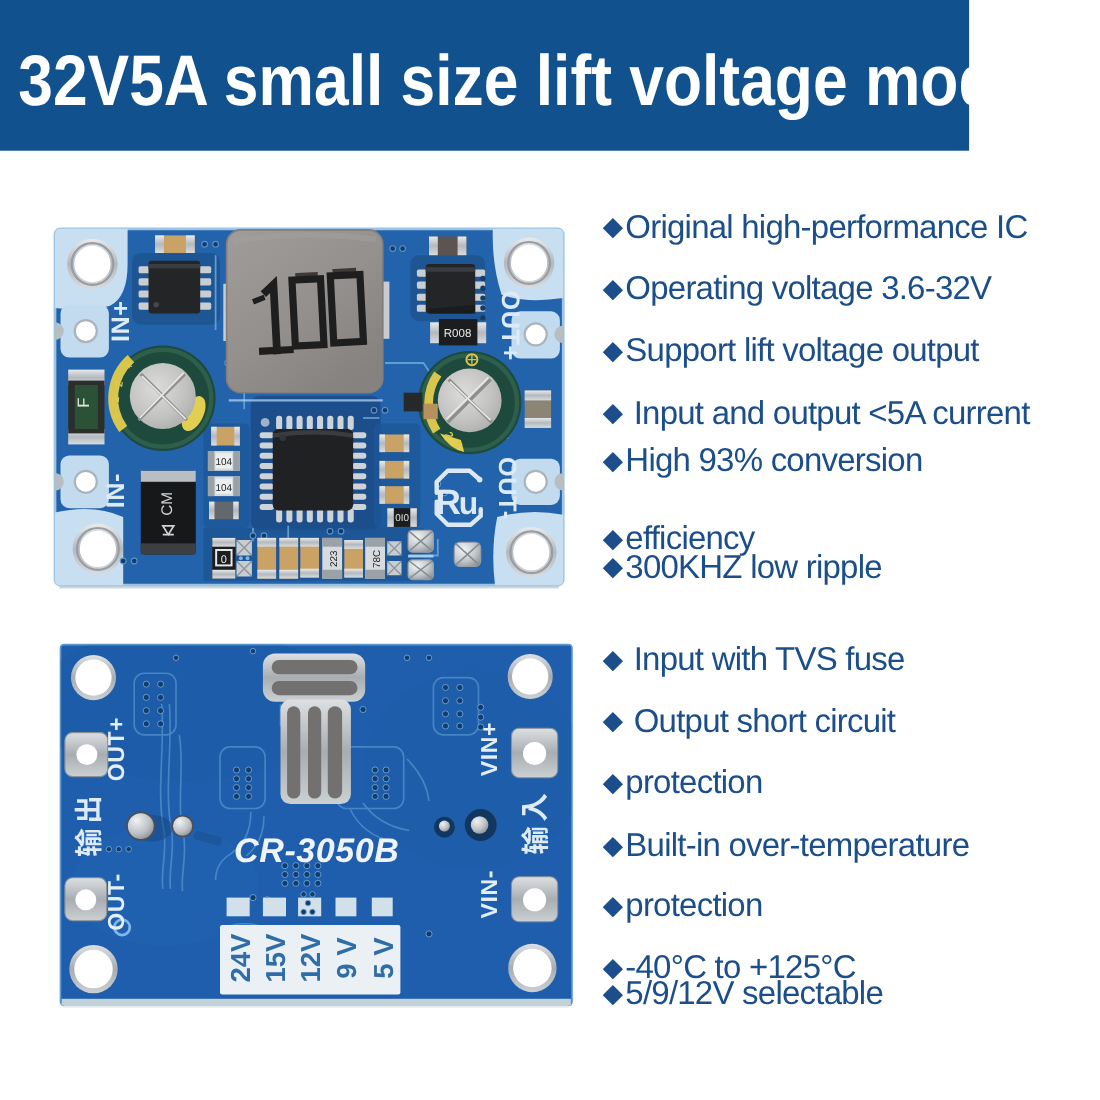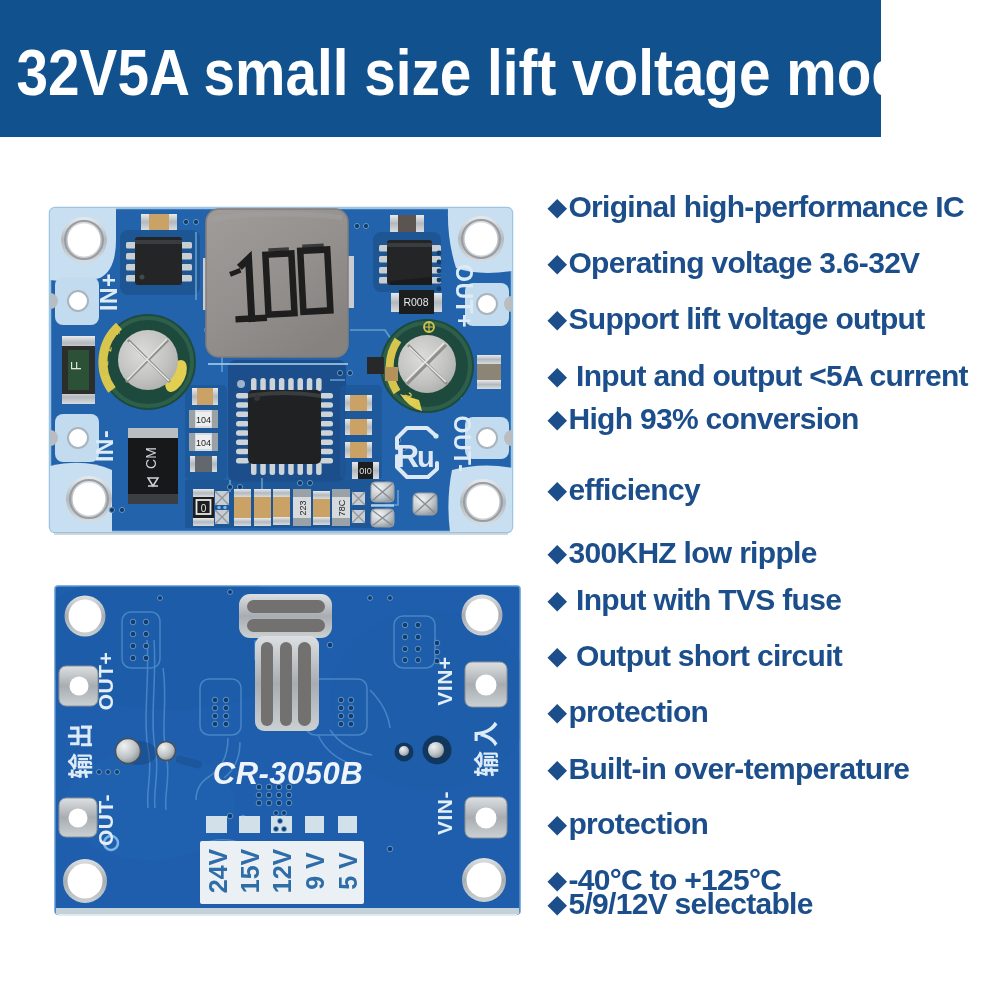--- a/index.html
+++ b/index.html
@@ -1,36 +1,36 @@
 <!DOCTYPE html>
 <html><head>
 <meta charset="utf-8">
 <style>
   html,body{margin:0;padding:0;background:#ffffff;width:1000px;height:1000px;overflow:hidden;}
   body{font-family:"Liberation Sans", sans-serif;position:relative;}
   .banner{position:absolute;left:0;top:0;width:881px;height:137px;background:#11518d;}
   .banner h1{margin:0;color:#ffffff;font-size:65px;font-weight:bold;line-height:146px;padding-left:19px;letter-spacing:0;white-space:nowrap;transform:scaleX(0.872);transform-origin:0 50%;}
   .feat{position:absolute;left:548px;top:0;width:452px;}
-  .feat div{position:absolute;left:0;white-space:nowrap;font-size:30px;font-weight:bold;color:#1b4e8a;letter-spacing:-0.7px;}
+  .feat div{position:absolute;left:0;white-space:nowrap;font-size:30px;font-weight:normal;color:#1b4e8a;letter-spacing:-0.7px;}
   .feat .b{font-size:24px;vertical-align:2px;letter-spacing:0;margin-right:2px;display:inline-block;}
   svg{position:absolute;}
 </style>
 </head>
 <body>
 <div class="banner">
     <h1>32V5A small size lift voltage module</h1>
   </div>
 <div class="feat">
   <div style="top:190px"><span class="b">◆</span>Original high-performance IC</div>
   <div style="top:246px"><span class="b">◆</span>Operating voltage 3.6-32V</div>
   <div style="top:302px"><span class="b">◆</span>Support lift voltage output</div>
   <div style="top:359px"><span class="b">◆</span>&nbsp;Input and output &lt;5A current</div>
   <div style="top:402px"><span class="b">◆</span>High 93% conversion</div>
   <div style="top:473px"><span class="b">◆</span>efficiency</div>
-  <div style="top:536px"><span class="b">◆</span>300KHZ low ripple</div>
+  <div style="top:499px"><span class="b">◆</span>300KHZ low ripple</div>
   <div style="top:583px"><span class="b">◆</span>&nbsp;Input with TVS fuse</div>
   <div style="top:639px"><span class="b">◆</span>&nbsp;Output short circuit</div>
   <div style="top:695px"><span class="b">◆</span>protection</div>
   <div style="top:752px"><span class="b">◆</span>Built-in over-temperature</div>
   <div style="top:807px"><span class="b">◆</span>protection</div>
   <div style="top:863px"><span class="b">◆</span>-40°C to +125°C</div>
   <div style="top:887px"><span class="b">◆</span>5/9/12V selectable</div>
 </div>
 
 <svg id="pcb1" style="left:40px;top:190px" width="490" height="355" viewBox="40 190 490 355">

